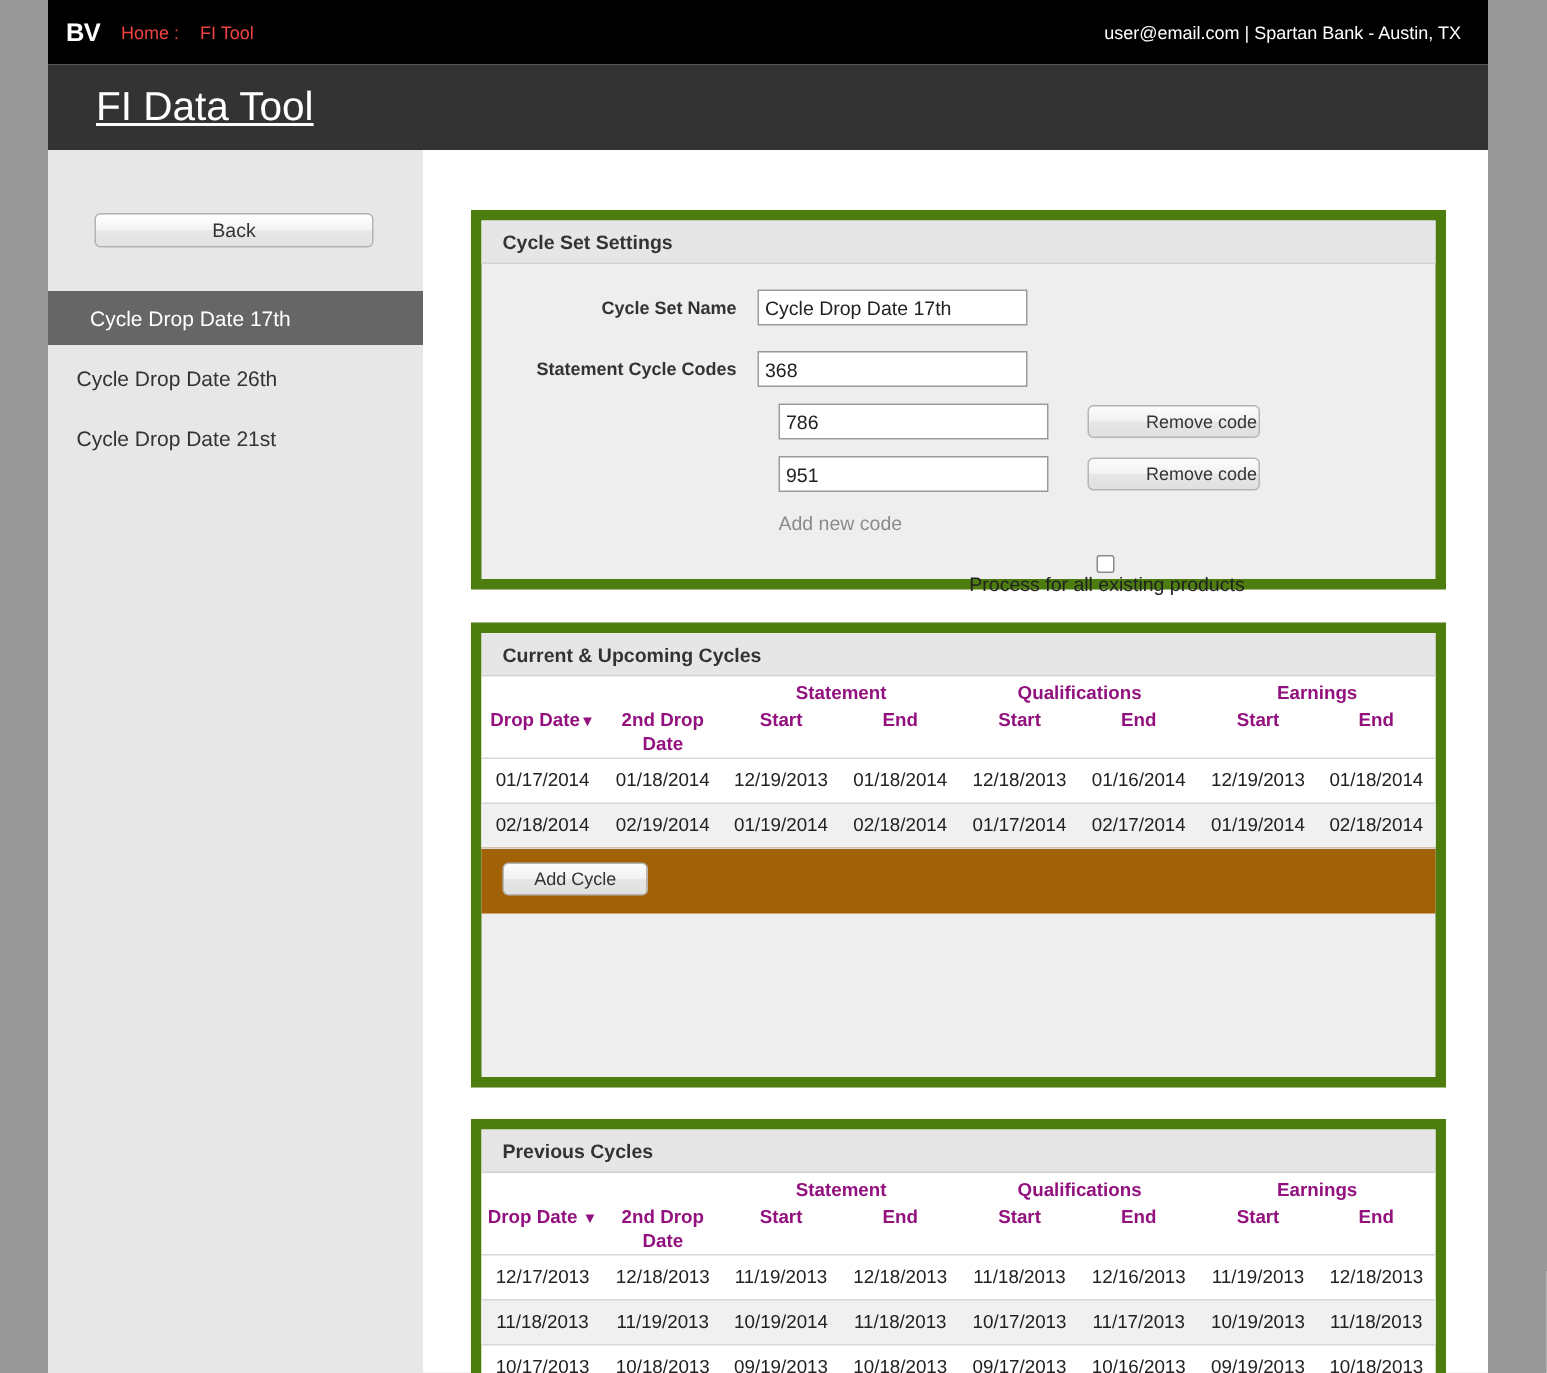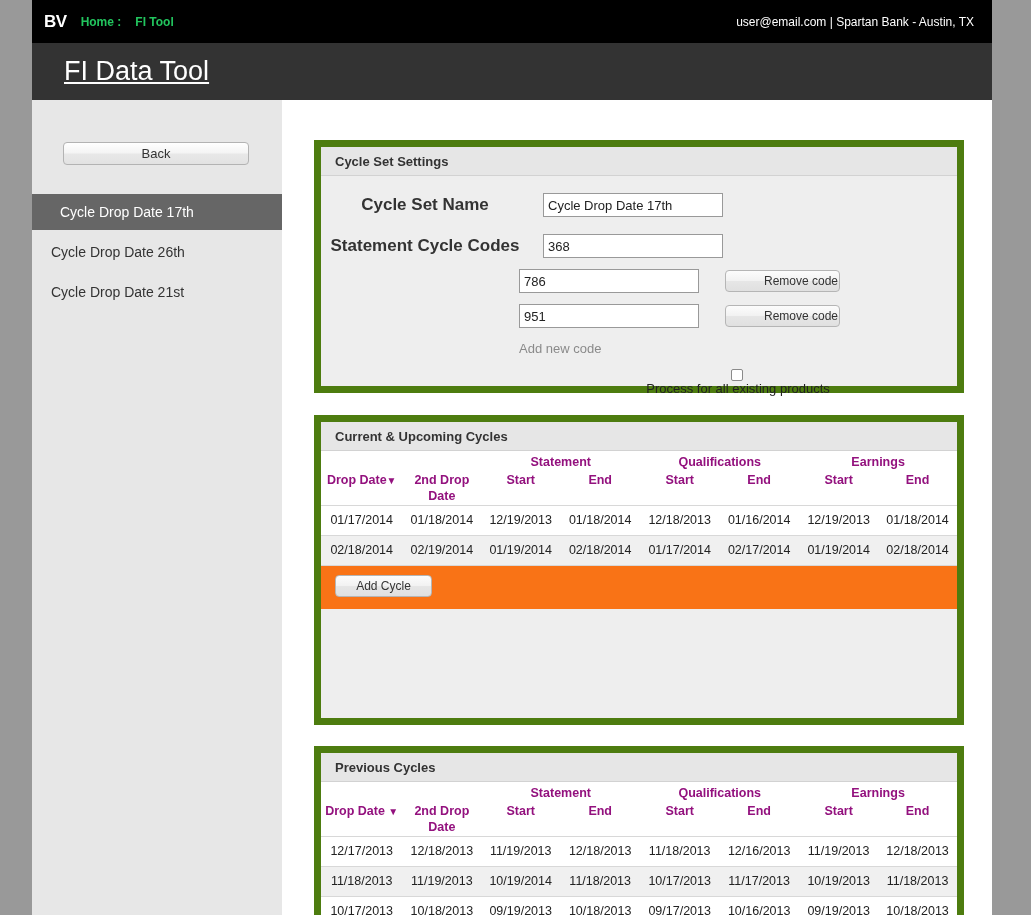--- a/index.html
+++ b/index.html
@@ -30,23 +30,22 @@
   }
   .logo {
     font-weight: bold;
     font-size: 17px;
     letter-spacing: -0.5px;
     margin-right: 14px;
     color: #ffffff;
   }
   .crumb {
     font-size: 12px;
-    color: #22c55e;
+    color: #ef4444;
     white-space: nowrap;
-    font-weight: bold;
   }
   .crumb .sep { margin: 0 3px 0 1px; }
   .topbar-right {
     margin-left: auto;
     font-size: 12px;
     font-weight: normal;
     color: #ffffff;
     white-space: nowrap;
     padding-right: 4px;
   }
@@ -141,24 +140,24 @@
   .panel-body { padding: 0; }
 
   
   #panel-settings { top: 40px; height: 253px; }
   .field-row {
     display: flex;
     align-items: flex-start;
     padding-top: 17px;
   }
   .field-label {
-    width: 222px;
-    text-align: center;
+    width: 184px;
+    text-align: right;
     padding-right: 14px;
-    font-size: 17px;
+    font-size: 12px;
     font-weight: bold;
     color: #333333;
     line-height: 24px;
   }
   .txt {
     width: 180px;
     height: 24px;
     border: 1px solid #999999;
     background: #ffffff;
     font-size: 13px;
@@ -246,21 +245,21 @@
   }
   table.cycles tbody td {
     height: 30px;
     color: #222222;
     font-weight: normal;
     border-top: 1px solid #d8d8d8;
   }
   table.cycles tbody tr:nth-child(even) td { background: #f0f0f0; }
   .tblwrap { background: #ffffff; }
   .panel-foot {
-    background: #f97316;
+    background: #a16207;
     padding: 9px 0 12px 14px;
     border-top: 1px solid #d8d8d8;
   }
   .btn-addcycle {
     width: 97px;
     height: 22px;
     line-height: 20px;
     text-align: center;
     font-size: 12px;
     color: #333333;

